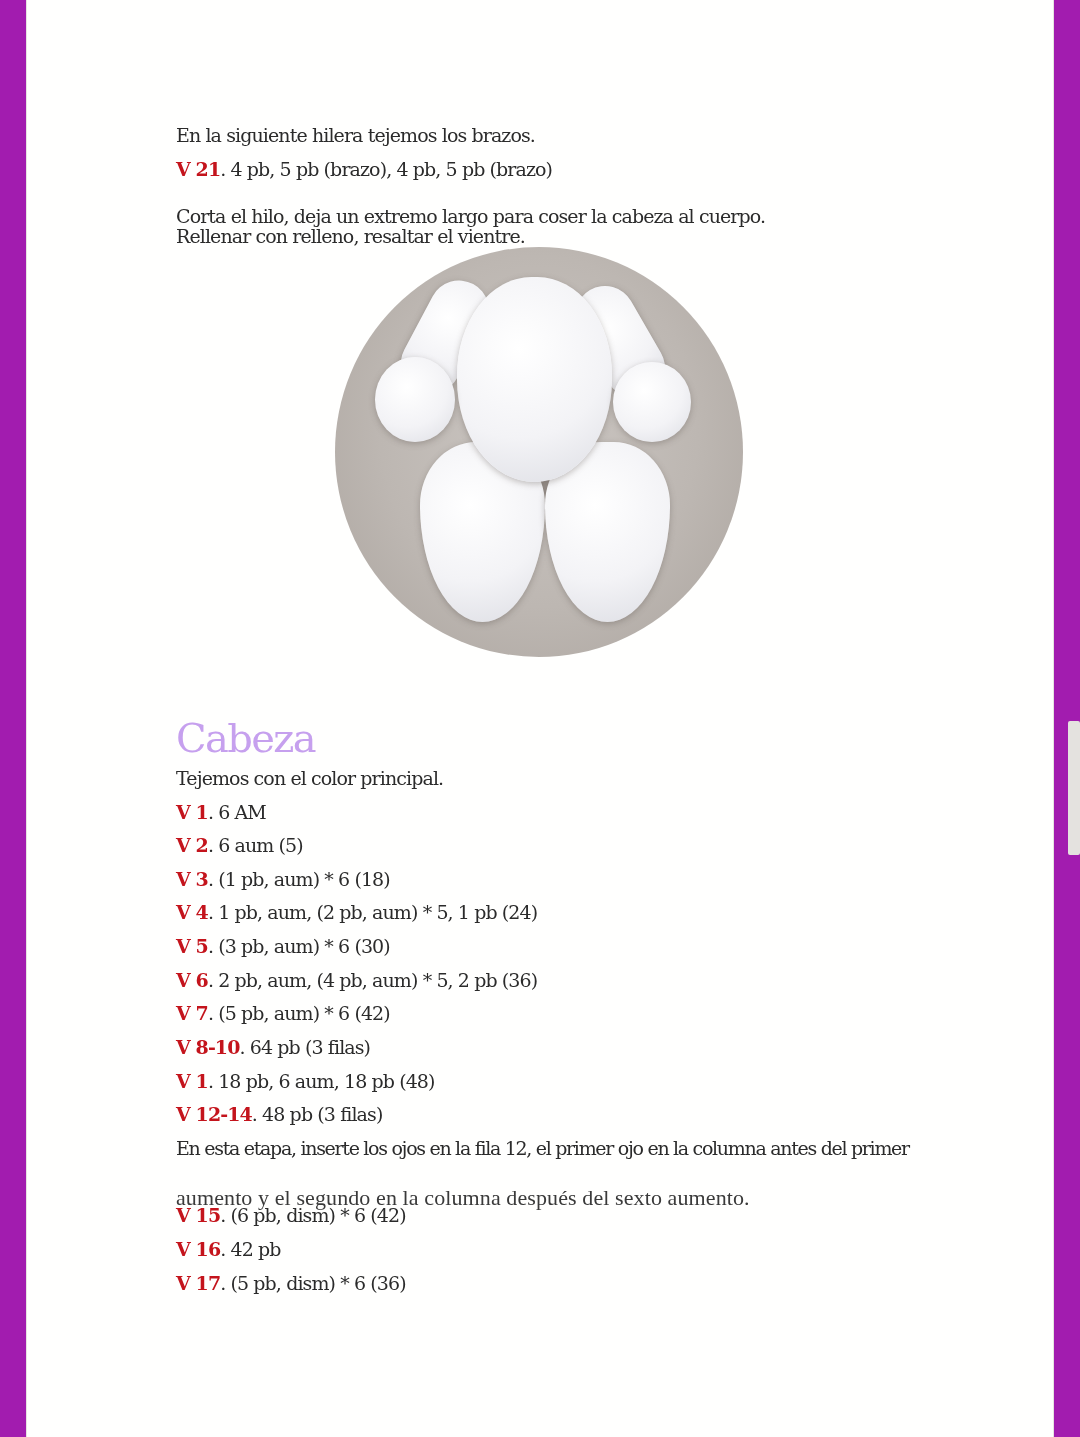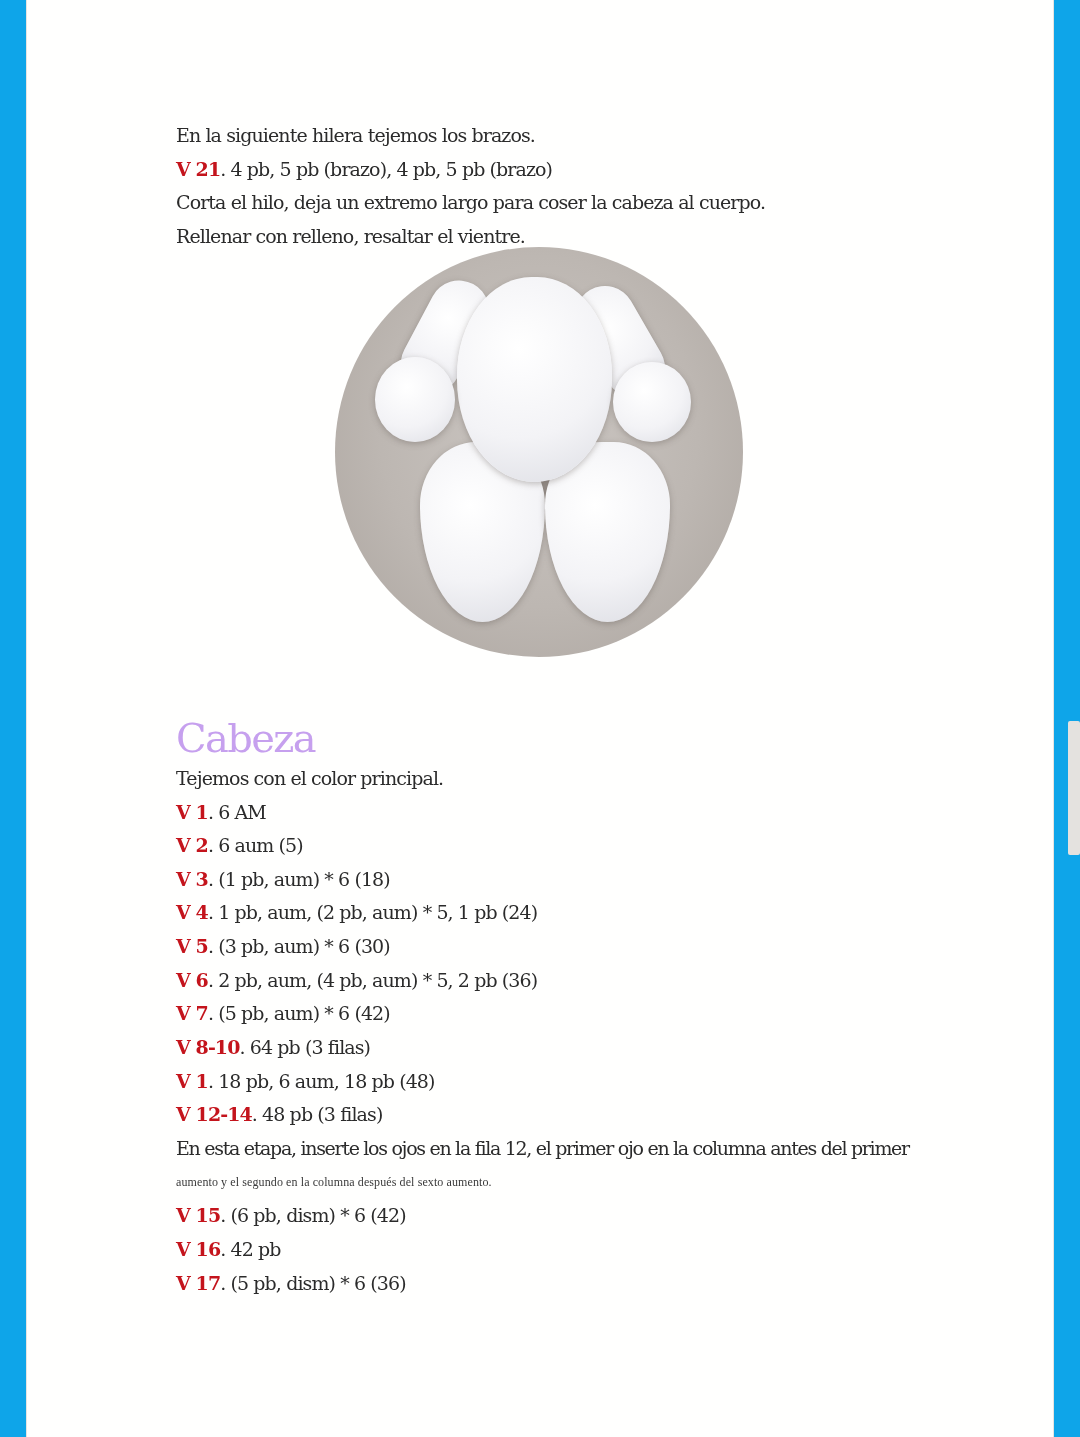--- a/index.html
+++ b/index.html
@@ -7,21 +7,21 @@
       padding: 0;
       width: 1080px;
       height: 1437px;
       overflow: hidden;
       background: #f6f5f3;
     }
     .page-shell {
       position: relative;
       width: 1080px;
       height: 1437px;
-      background: #0ea5e9;
+      background: #a21caf;
       text-align: right;
     }
     .page {
       position: absolute;
       left: 26px;
       top: 0;
       width: 1026px;
       height: 1437px;
       background: #fffffe;
       border-left: 1px solid #e6e4e1;
@@ -54,23 +54,24 @@
     .line {
       position: absolute;
       left: 0;
       white-space: nowrap;
       font-size: 19px;
       letter-spacing: -0.9px;
       line-height: 24px;
     }
     .line.wide {
       font-family: "Liberation Serif", "DejaVu Serif", serif;
-      font-size: 12px;
+      font-size: 22px;
       letter-spacing: 0.1px;
       color: #3a3a3a;
+      margin-top: 16px;
     }
     .row-label {
       color: #c4141c;
       font-weight: bold;
     }
     .heading {
       position: absolute;
       left: 0;
       top: 720px;
       font-family: "DejaVu Serif", "Liberation Serif", serif;
@@ -162,21 +163,21 @@
 <div class="page-shell">
   <div class="page">
     <div class="content">
 
       <div class="line" style="top:123px">En la siguiente hilera tejemos los brazos.</div>
 
       <div class="line" style="top:157px">
         <span class="row-label">V 21</span><span>. 4 pb, 5 pb (brazo), 4 pb, 5 pb (brazo)</span>
       </div>
 
-      <div class="line" style="top:190px">Corta el hilo, deja un extremo largo para coser la cabeza al cuerpo.</div>
+      <div class="line" style="top:204px">Corta el hilo, deja un extremo largo para coser la cabeza al cuerpo.</div>
       <div class="line" style="top:224px">Rellenar con relleno, resaltar el vientre.</div>
 
       <div class="heading">Cabeza</div>
 
       <div class="line" style="top:766px">Tejemos con el color principal.</div>
 
       <div class="line" style="top:800px"><span class="row-label">V 1</span><span>. 6 AM</span></div>
       <div class="line" style="top:833px"><span class="row-label">V 2</span><span>. 6 aum (5)</span></div>
       <div class="line" style="top:867px"><span class="row-label">V 3</span><span>. (1 pb, aum) * 6 (18)</span></div>
       <div class="line" style="top:900px"><span class="row-label">V 4</span><span>. 1 pb, aum, (2 pb, aum) * 5, 1 pb (24)</span></div>

